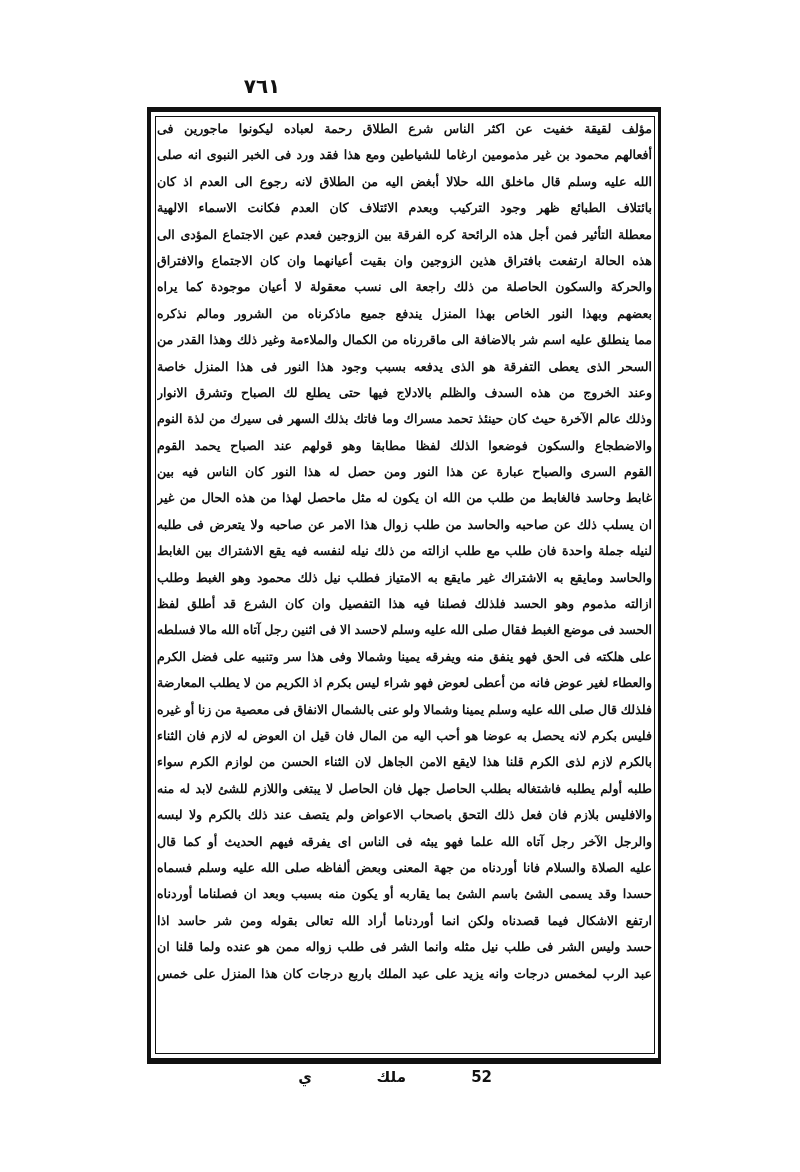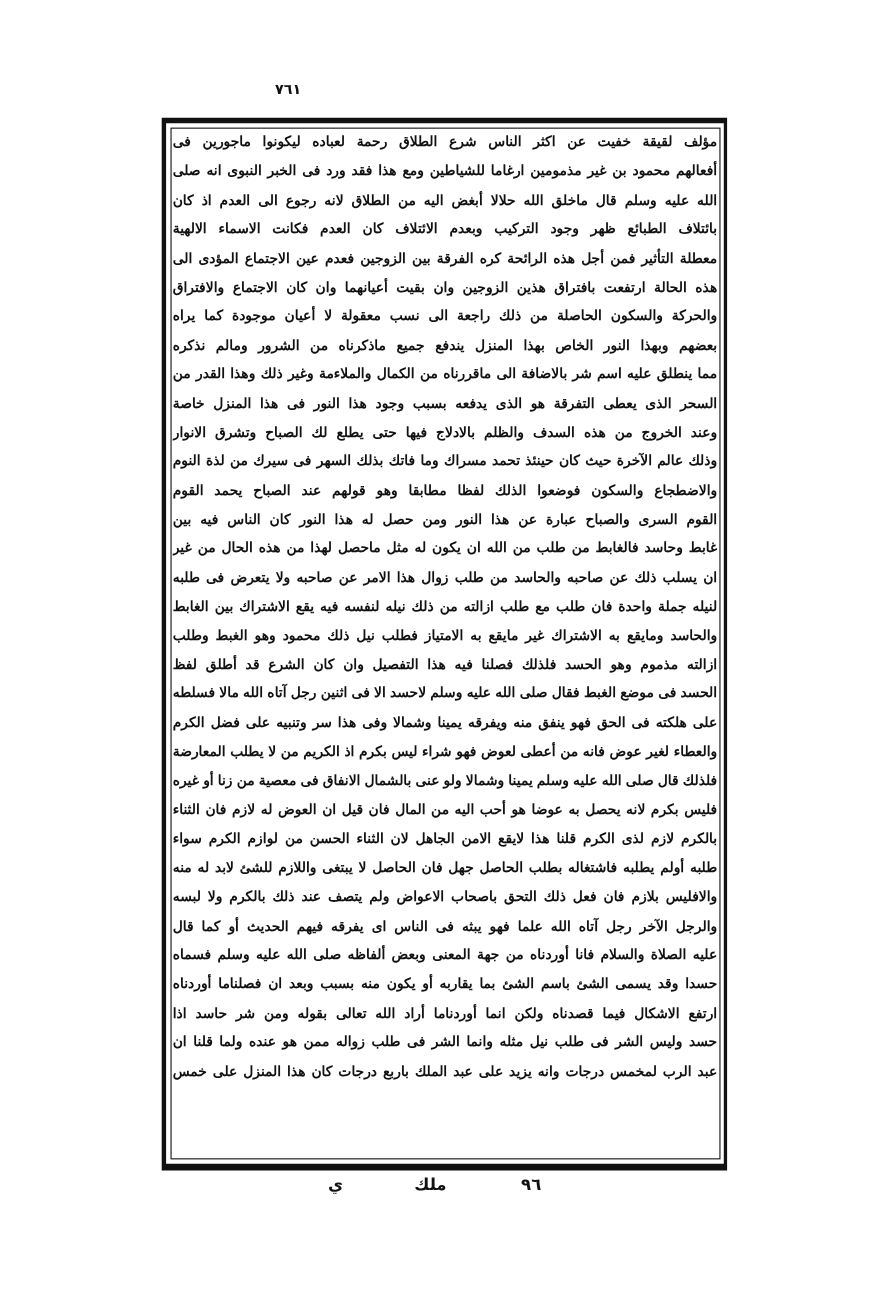--- a/index.html
+++ b/index.html
@@ -1,19 +1,19 @@
 <!DOCTYPE html>
 <html><head>
   <meta charset="utf-8">
   <style>
     html, body { margin: 0; padding: 0; background: #ffffff; }
     body { width: 800px; height: 1172px; position: relative; overflow: hidden;
            font-family: "DejaVu Sans", sans-serif; color: #111; }
     .page-number { position: absolute; top: 74px; left: 232px; width: 60px;
-                   font-size: 13px; font-weight: bold; direction: rtl; text-align: center; letter-spacing: 1px; }
+                   font-size: 20px; font-weight: bold; direction: rtl; text-align: center; letter-spacing: 1px; }
     .frame-outer { position: absolute; left: 147px; top: 107px; width: 514px; height: 957px;
                    border-top: 5px solid #111; border-bottom: 6px solid #111;
                    border-left: 4px solid #111; border-right: 3px solid #111;
                    box-sizing: border-box; }
     .frame-inner { position: absolute; left: 4px; right: 3px; top: 4px; bottom: 4px;
                    border: 1.5px solid #111; box-sizing: border-box; }
     .text-block { position: absolute; left: 6px; right: 6px; top: 4px; bottom: 4px;
                   direction: rtl; }
     .line { height: 26.4px; line-height: 26.4px; font-size: 12.6px; font-weight: bold;
             white-space: nowrap; overflow: hidden; text-align: justify; text-align-last: justify;
@@ -63,16 +63,16 @@
     <div class="line">والرجل الآخر رجل آتاه الله علما فهو يبثه فى الناس اى يفرقه فيهم الحديث أو كما قال</div>
     <div class="line">عليه الصلاة والسلام فانا أوردناه من جهة المعنى وبعض ألفاظه صلى الله عليه وسلم فسماه</div>
     <div class="line">حسدا وقد يسمى الشئ باسم الشئ بما يقاربه أو يكون منه بسبب وبعد ان فصلناما أوردناه</div>
     <div class="line">ارتفع الاشكال فيما قصدناه ولكن انما أوردناما أراد الله تعالى بقوله ومن شر حاسد اذا</div>
     <div class="line">حسد وليس الشر فى طلب نيل مثله وانما الشر فى طلب زواله ممن هو عنده ولما قلنا ان</div>
     <div class="line">عبد الرب لمخمس درجات وانه يزيد على عبد الملك باربع درجات كان هذا المنزل على خمس</div>
   </div>
 </div>
 
 <div class="catchwords">
-  <span class="catch c0">٩٦</span>
+  <span class="catch c0">52</span>
   <span class="catch c1">ملك</span>
   <span class="catch c2">ي</span>
 </div>
 
 </body></html>

